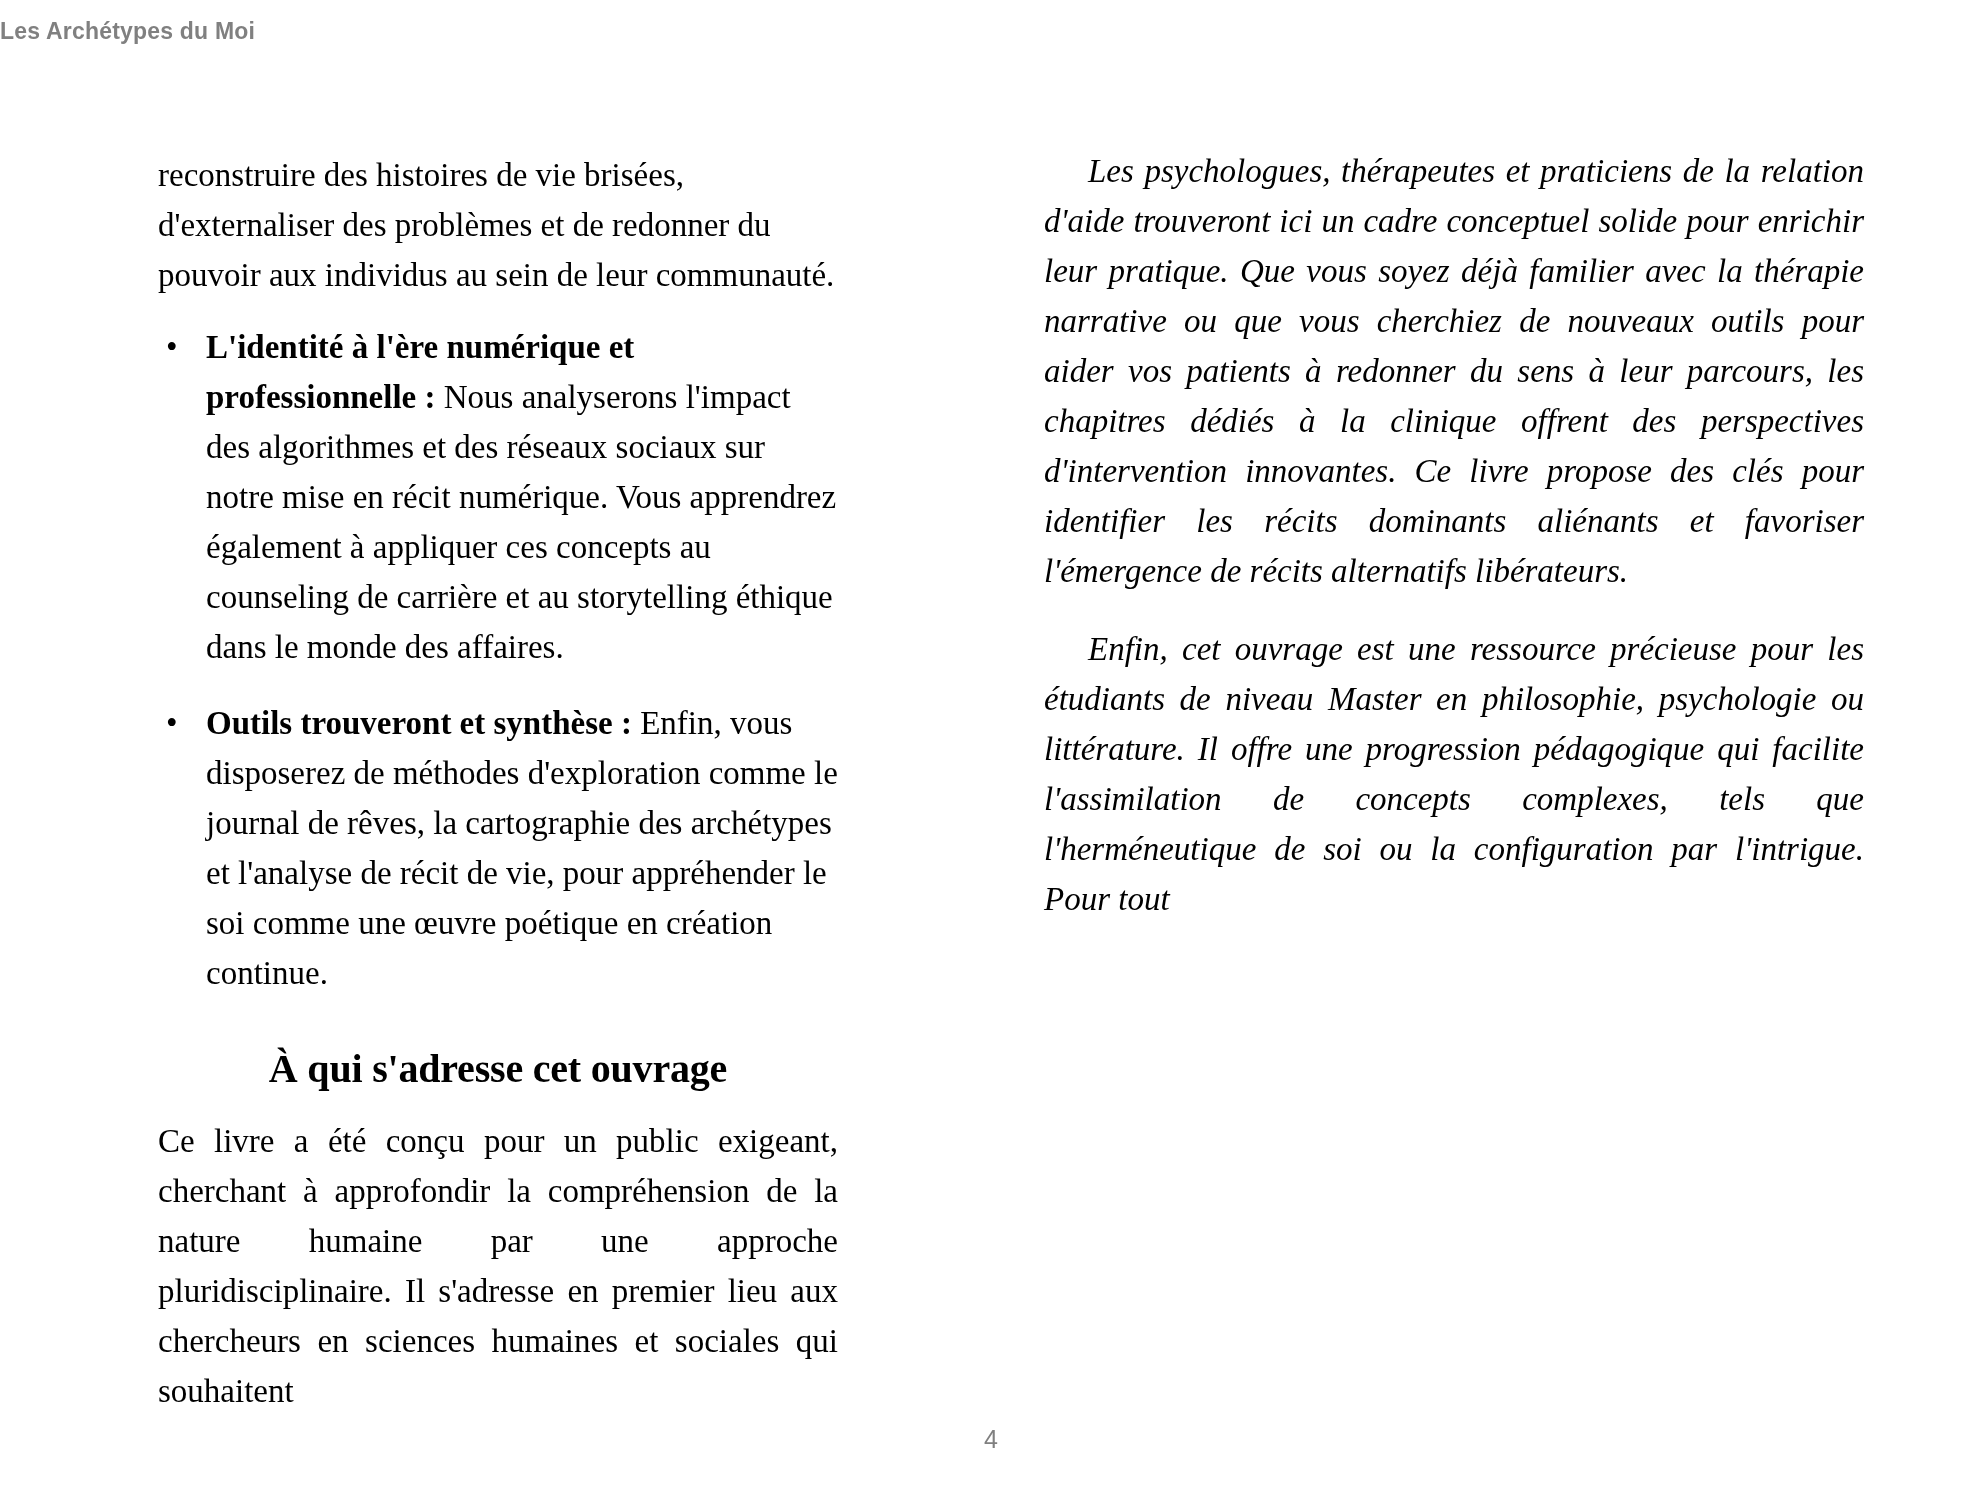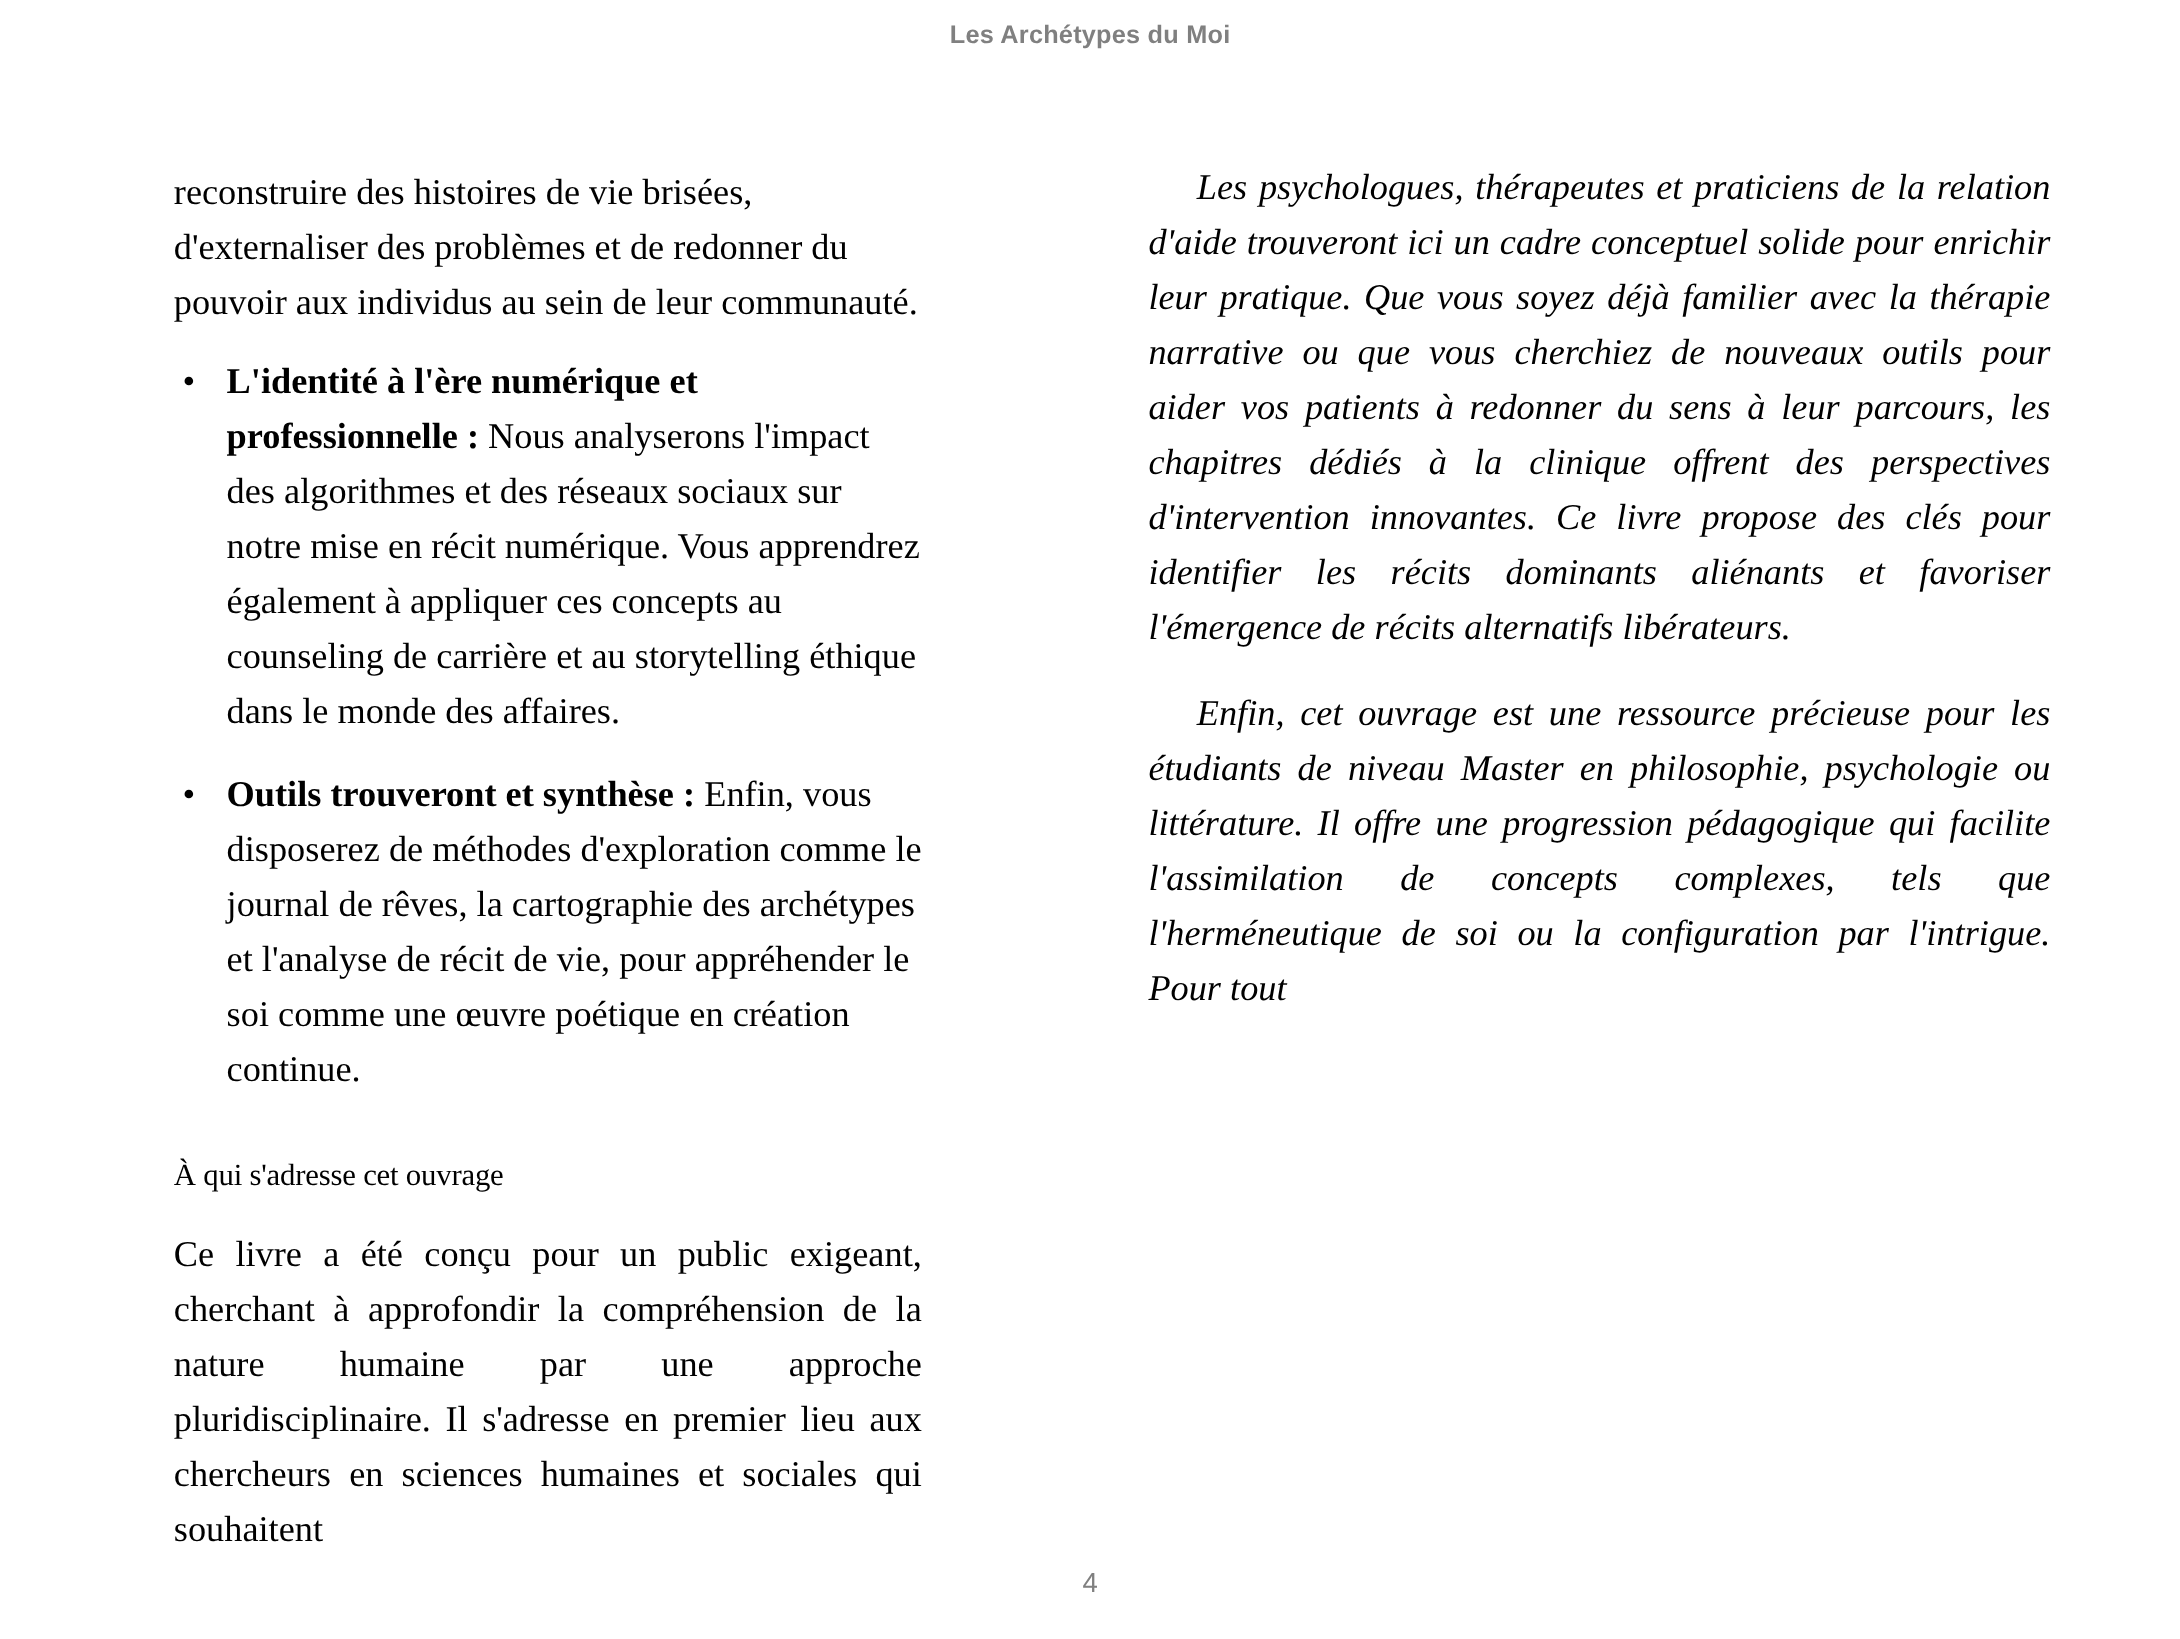--- a/index.html
+++ b/index.html
@@ -19,21 +19,20 @@
 
   
   .running-head {
     position: absolute;
     top: 0;
     left: 0;
     width: 1982px;
     height: 62px;
     display: flex;
     align-items: center;
-    justify-content: center;
     font-family: "Liberation Sans", sans-serif;
     font-weight: bold;
     font-size: 23px;
     letter-spacing: 0.2px;
     color: #808080;
   }
 
   
   .page-body {
     position: absolute;
@@ -90,24 +89,25 @@
     left: 8px;
     top: 0;
     font-size: 33px;
     line-height: 50px;
   }
   .lead { font-weight: bold; margin-top: 44px; }
 
   
   h2.section-heading {
     margin: 46px 0 22px 0;
-    font-size: 28px;
+    font-size: 40px;
     line-height: 50px;
-    font-weight: normal;
+    font-weight: bold;
     letter-spacing: -0.2px;
+    text-align: center;
   }
 
   
   .folio {
     position: absolute;
     left: 0;
     bottom: 36px;
     width: 1982px;
     text-align: center;
     font-family: "Liberation Sans", sans-serif;

